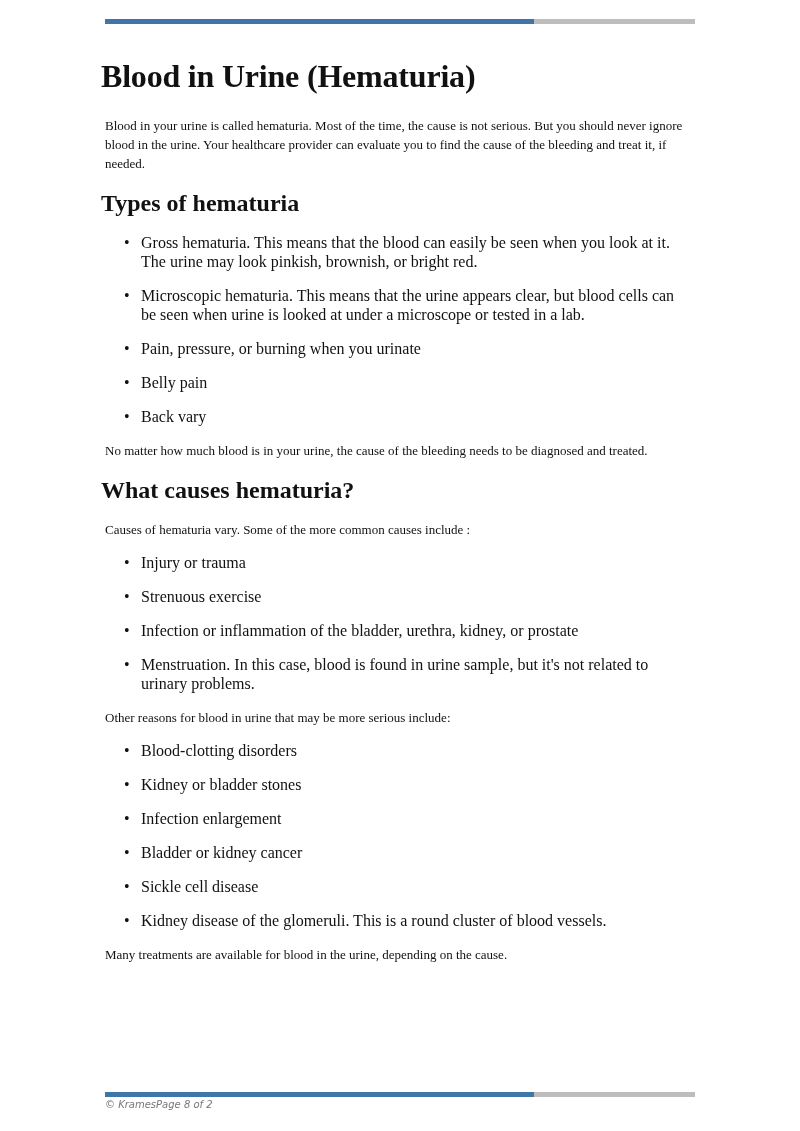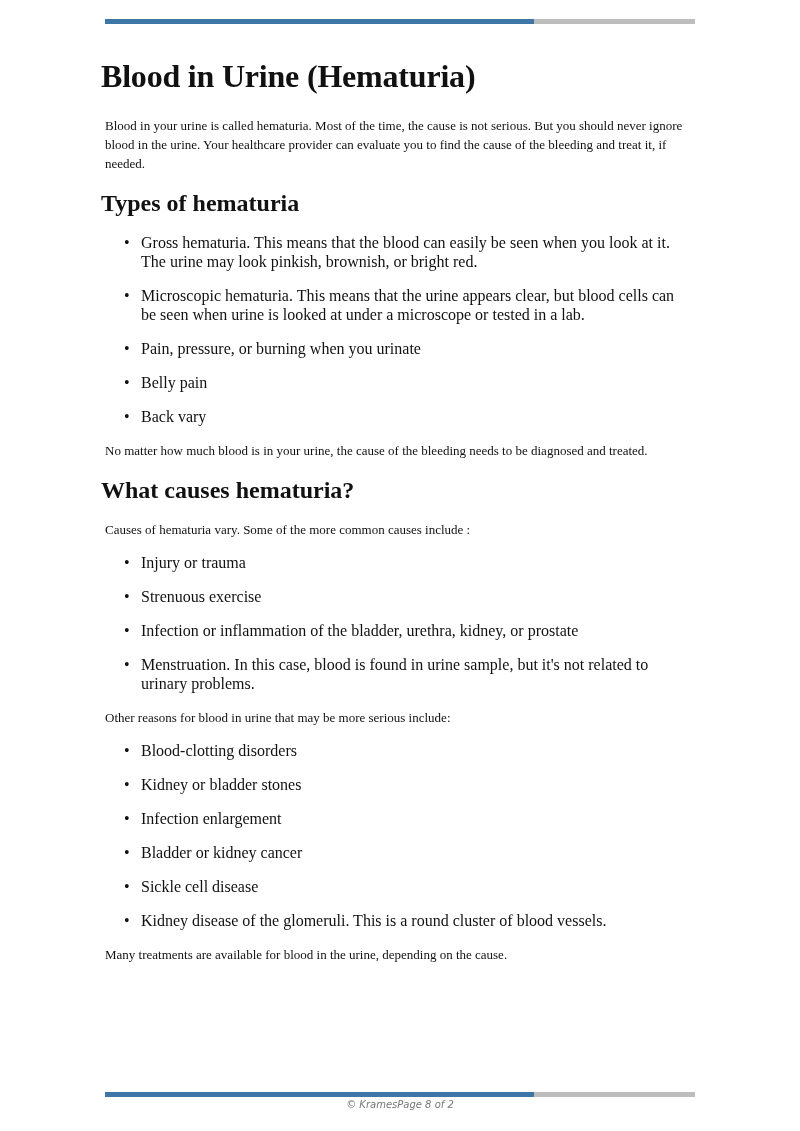--- a/index.html
+++ b/index.html
@@ -12,21 +12,21 @@
   #bottom-bar { top: 1092px; }
   .content { position: absolute; left: 101px; top: 54px; width: 592px; }
   h1 { font-size: 32px; font-weight: bold; margin: 0 0 18px 0; line-height: 44px; letter-spacing: -0.2px; }
   h2 { font-size: 24px; font-weight: bold; margin: 8px 0 14px 0; line-height: 32px; }
   p { font-size: 13px; line-height: 19px; margin: 0 0 14px 4px; }
   ul { margin: 0 0 14px 0; padding-left: 40px; list-style: none; }
   li { font-size: 16px; line-height: 19px; margin: 0 0 15px 0; position: relative; }
   li .bullet { position: absolute; left: -17px; top: 0; }
   li b { font-weight: normal; }
   .footer { position: absolute; top: 1099px; left: 105px; width: 590px; display: flex;
-            justify-content: center; font-family: "DejaVu Sans", sans-serif;
+            justify-content: flex-start; font-family: "DejaVu Sans", sans-serif;
             font-style: italic; font-size: 10px; color: #777; }
 </style>
 </head>
 <body>
 
 <div id="top-bar" class="bar">
   <div class="seg-a" style="background: rgb(62, 118, 168);"></div>
   <div class="seg-b" style="background: rgb(189, 189, 189);"></div>
 </div>
 

